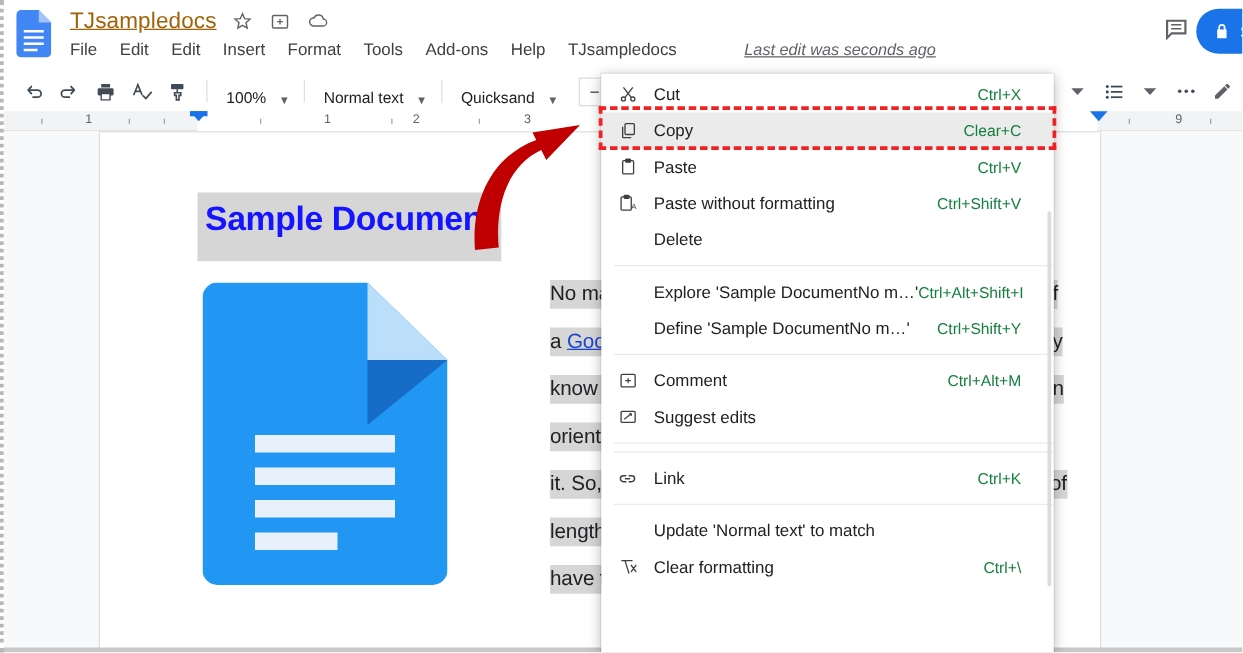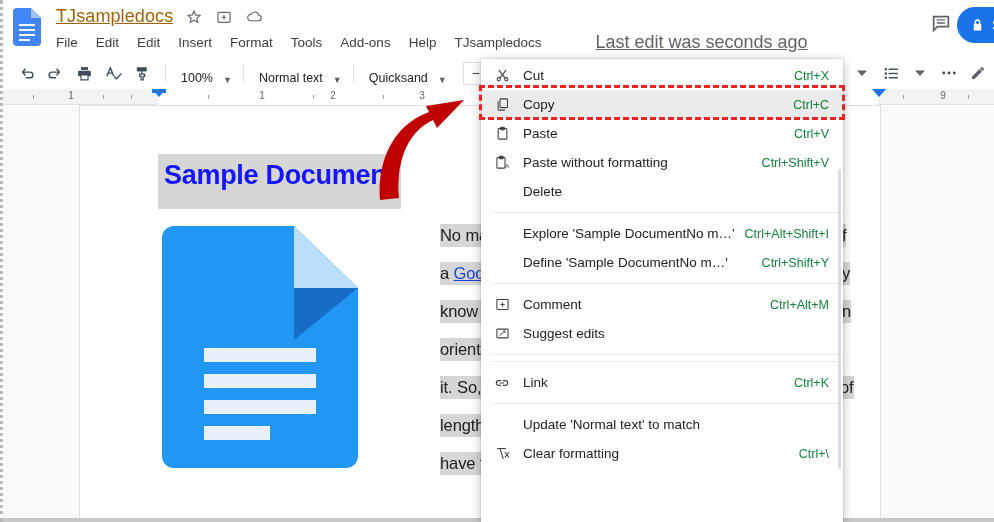--- a/index.html
+++ b/index.html
@@ -44,23 +44,23 @@
   }
   .menubar {
     position: absolute; left: 53px; top: 32px;
     display: flex; align-items: center; gap: 18px;
   }
   .menu-item {
     font-size: 13.5px; color: #3c4043;
     white-space: nowrap; cursor: default;
   }
   .last-edit {
-    font-size: 18px; color: #5f6368;
+    font-size: 13px; color: #5f6368;
     text-decoration: underline;
-    margin-left: 36px; white-space: nowrap;
+    margin-left: 36px; white-space: nowrap; font-style: italic;
   }
   .comment-icon-btn {
     position: absolute; right: 43px; top: 12px;
     width: 24px; height: 24px; color: #5f6368;
   }
   .share-btn {
     position: absolute; right: -16px; top: 7px;
     height: 36px; width: 56px;
     background: #1a73e8;
     border-radius: 18px;
@@ -194,21 +194,21 @@
     background: #ffffff;
     box-shadow: 0 2px 10px rgba(0,0,0,.28), 0 0 0 1px rgba(0,0,0,.06);
     padding-top: 2px;
     overflow: hidden;
     z-index: 40;
   }
   .mi {
     position: relative;
     display: flex; align-items: center;
     height: 29px;
-    padding: 0 14px 0 10px;
+    padding: 0 26px 0 10px;
     font-size: 13.5px; color: #202124;
     cursor: default;
   }
   .mi.highlight { background: #ebebeb; }
   .mi-icon {
     width: 22px; min-width: 22px;
     display: flex; align-items: center; justify-content: center;
     color: #3c4043; margin-right: 10px;
   }
   .mi-label { flex: 1; white-space: nowrap; }
@@ -467,21 +467,21 @@
     </div>
 
     <div class="mi highlight">
       <span class="mi-icon">
         <svg width="15" height="15" viewBox="0 0 24 24" fill="none" stroke="#3c4043" stroke-width="1.7">
           <rect x="8" y="3" width="12" height="14" rx="1.5"></rect>
             <path d="M5 7v13a1 1 0 0 0 1 1h10"></path>
         </svg>
       </span>
       <span class="mi-label">Copy</span>
-      <span class="mi-accel">Ctrl+C</span>
+      <span class="mi-accel">Clear+C</span>
     </div>
 
     <div class="mi">
       <span class="mi-icon">
         <svg width="15" height="15" viewBox="0 0 24 24" fill="none" stroke="#3c4043" stroke-width="1.7">
           <rect x="5" y="4" width="14" height="17" rx="1.5"></rect>
             <rect x="9" y="2" width="6" height="4" rx="1" fill="#3c4043"></rect>
         </svg>
       </span>
       <span class="mi-label">Paste</span>

